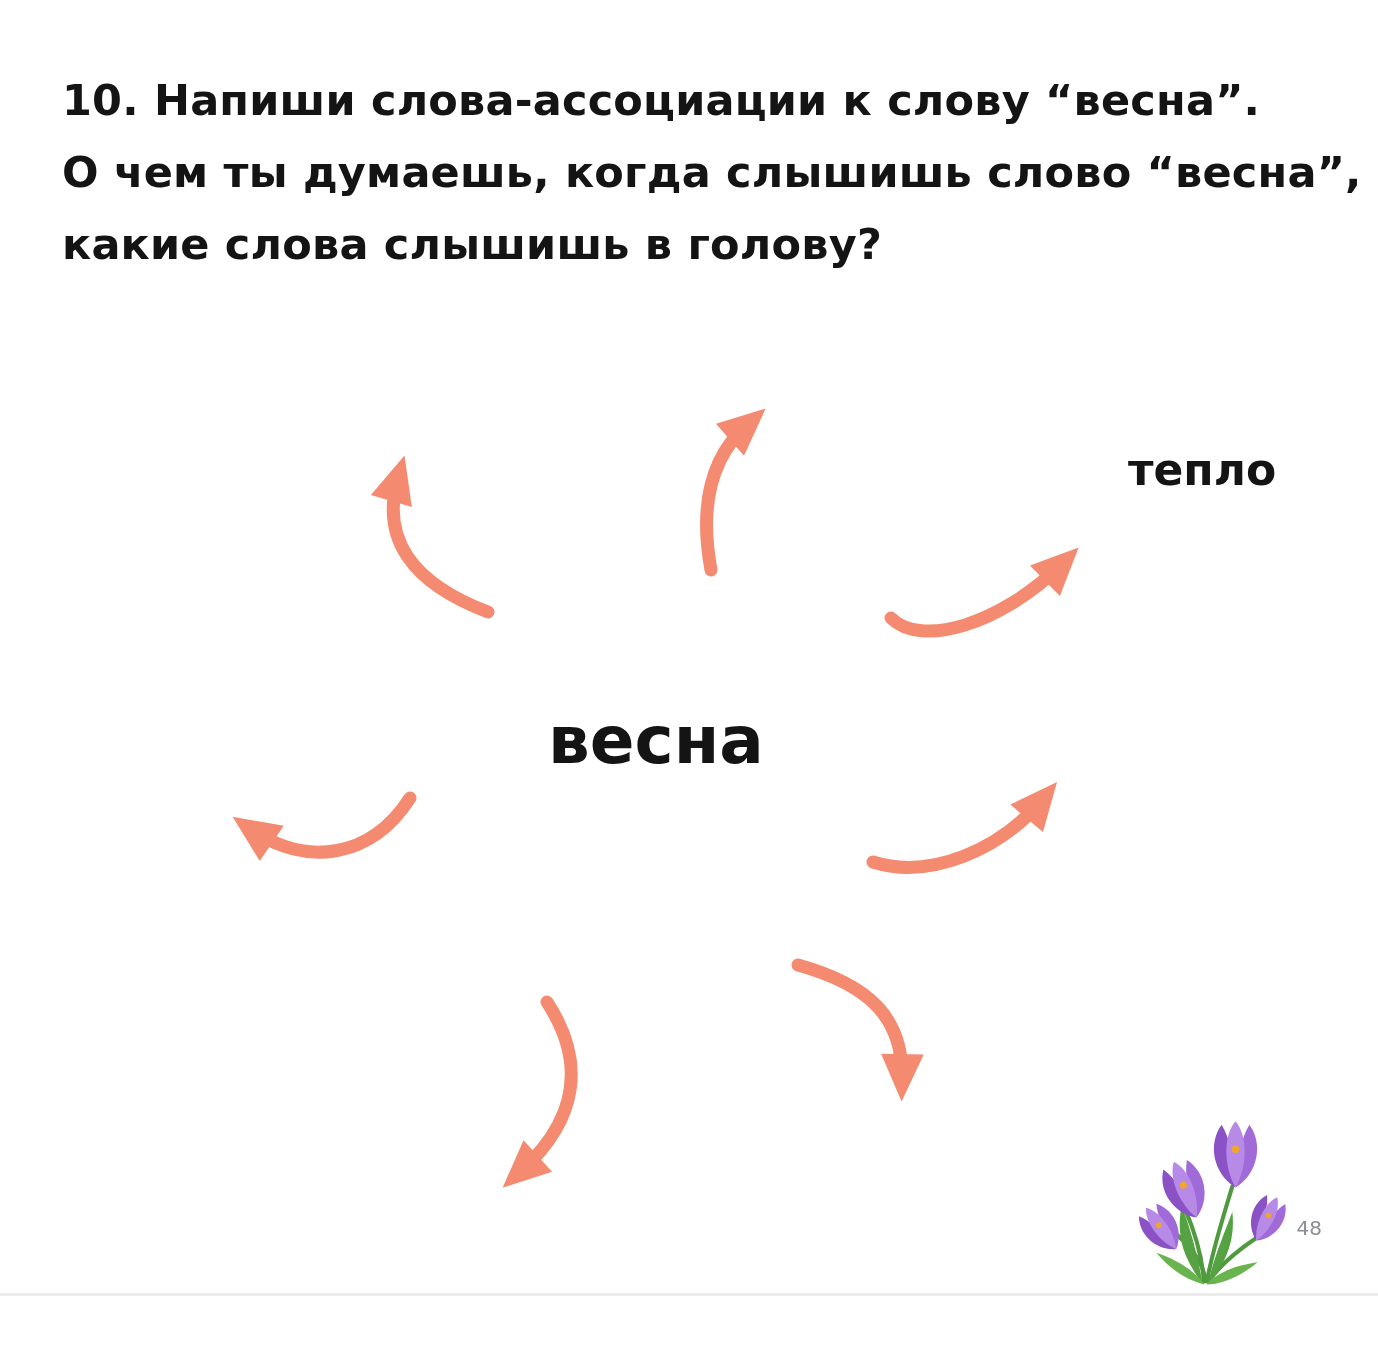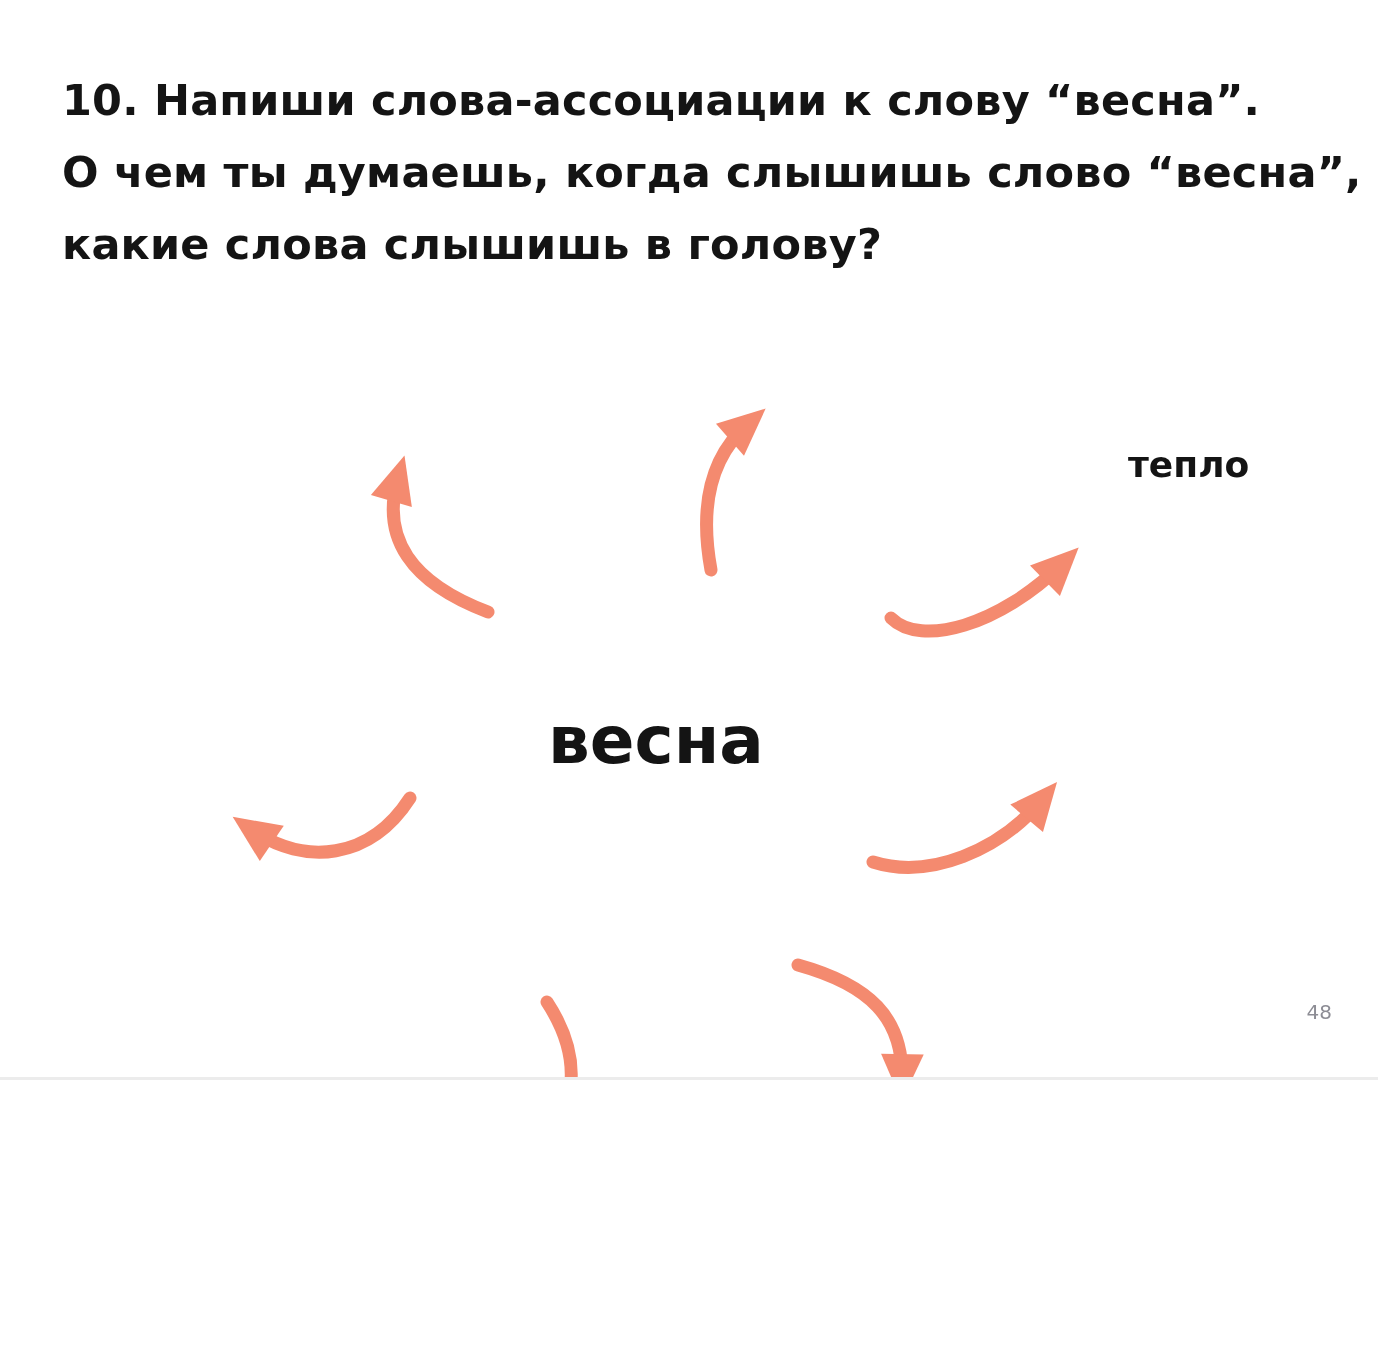--- a/index.html
+++ b/index.html
@@ -1,20 +1,20 @@
 <!DOCTYPE html>
 <html><head>
 <meta charset="utf-8">
 <style>
   * { margin: 0; padding: 0; box-sizing: border-box; }
   html, body { background: #ffffff; }
   .page {
     position: relative;
     width: 1378px;
-    height: 1080px;
+    height: 1296px;
     background: #ffffff;
     overflow: hidden;
     font-family: "DejaVu Sans", sans-serif;
     color: #141414;
   }
   .task {
     position: absolute;
     left: 62px;
     top: 64px;
     width: 1240px;
@@ -36,36 +36,36 @@
   .center-word {
     position: absolute;
     left: 548px;
     top: 702px;
     font-size: 66px;
     font-weight: 700;
     color: #141414;
   }
   .assoc-label {
     position: absolute;
-    font-size: 36px;
+    font-size: 44px;
     font-weight: 600;
     color: #141414;
   }
   .label-top-right { left: 1128px; top: 444px; }
   .label-bottom-left { left: 230px; top: 1142px; }
   .flower {
     position: absolute;
     left: 1112px;
     top: 1104px;
     width: 190px;
     height: 190px;
   }
   .page-number {
     position: absolute;
-    right: 46px;
+    right: 56px;
     bottom: 56px;
     font-size: 20px;
     color: #8d8d95;
   }
   .bottom-edge {
     position: absolute;
     left: 0; right: 0; bottom: 0;
     height: 3px;
     background: #ececec;
   }

